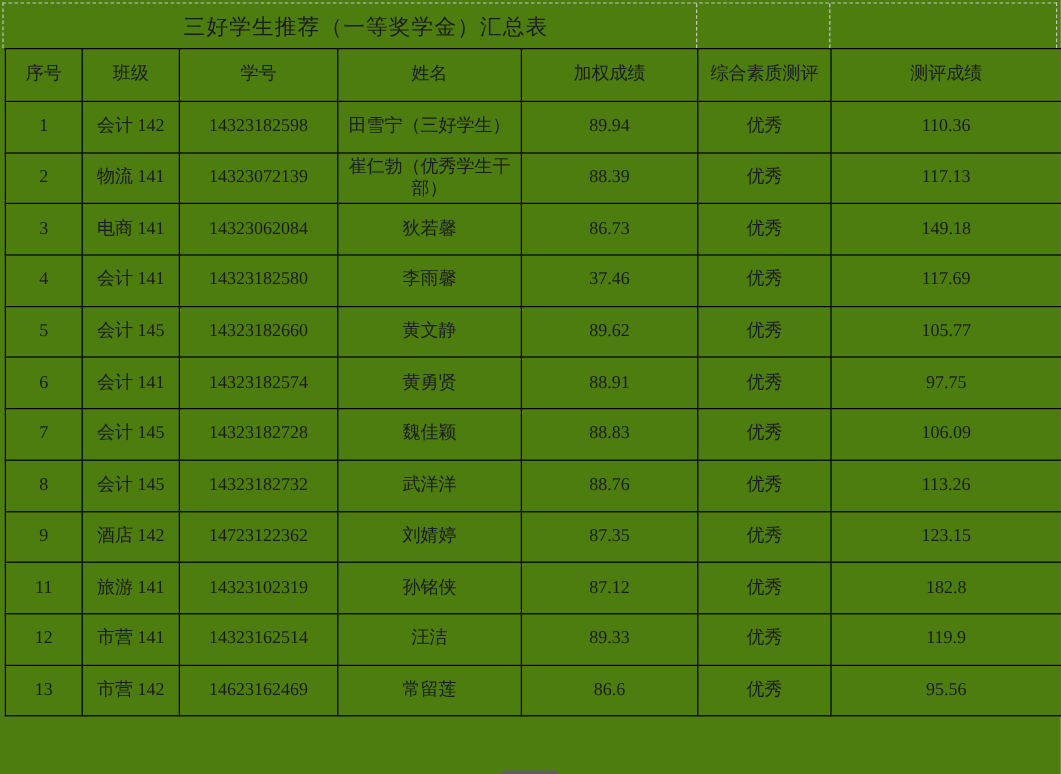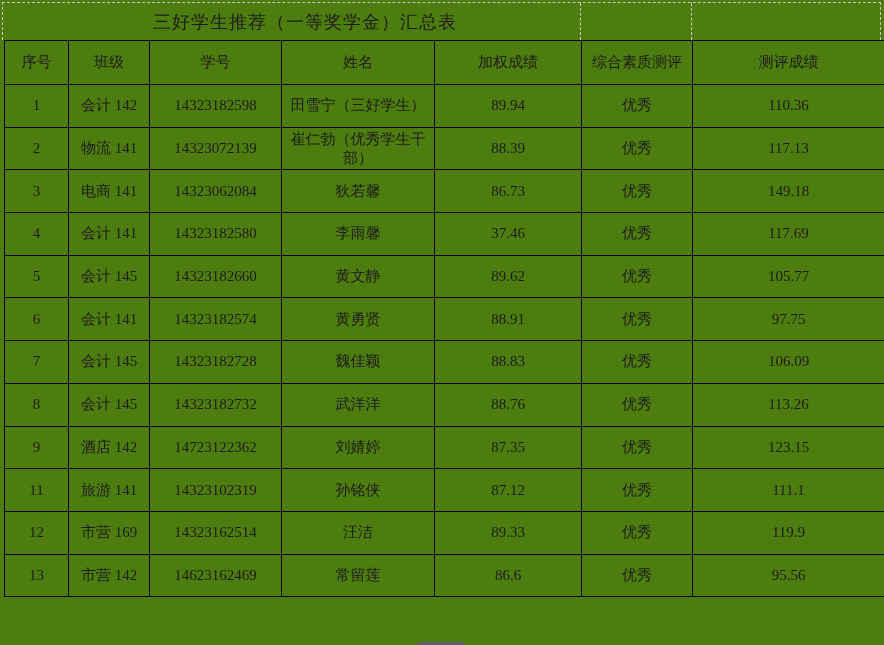--- a/index.html
+++ b/index.html
@@ -187,25 +187,25 @@
           <td>优秀</td>
           <td>123.15</td>
         </tr>
         <tr>
           <td>11</td>
           <td>旅游 141</td>
           <td>14323102319</td>
           <td>孙铭侠</td>
           <td>87.12</td>
           <td>优秀</td>
-          <td>111.1</td>
+          <td>182.8</td>
         </tr>
         <tr>
           <td>12</td>
-          <td>市营 169</td>
+          <td>市营 141</td>
           <td>14323162514</td>
           <td>汪洁</td>
           <td>89.33</td>
           <td>优秀</td>
           <td>119.9</td>
         </tr>
         <tr>
           <td>13</td>
           <td>市营 142</td>
           <td>14623162469</td>

